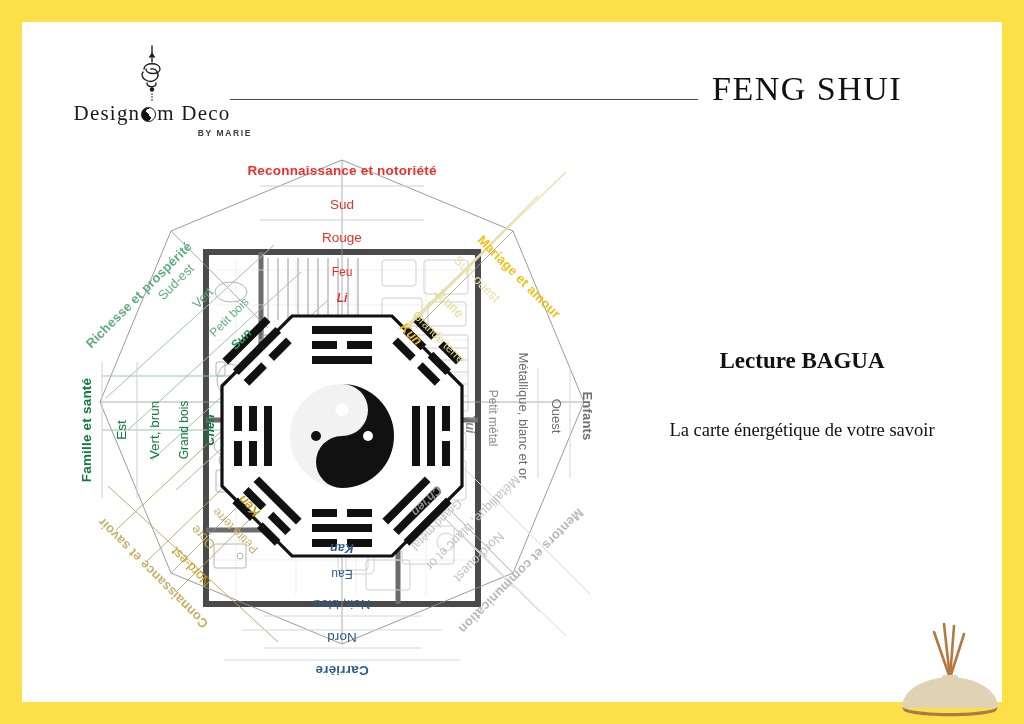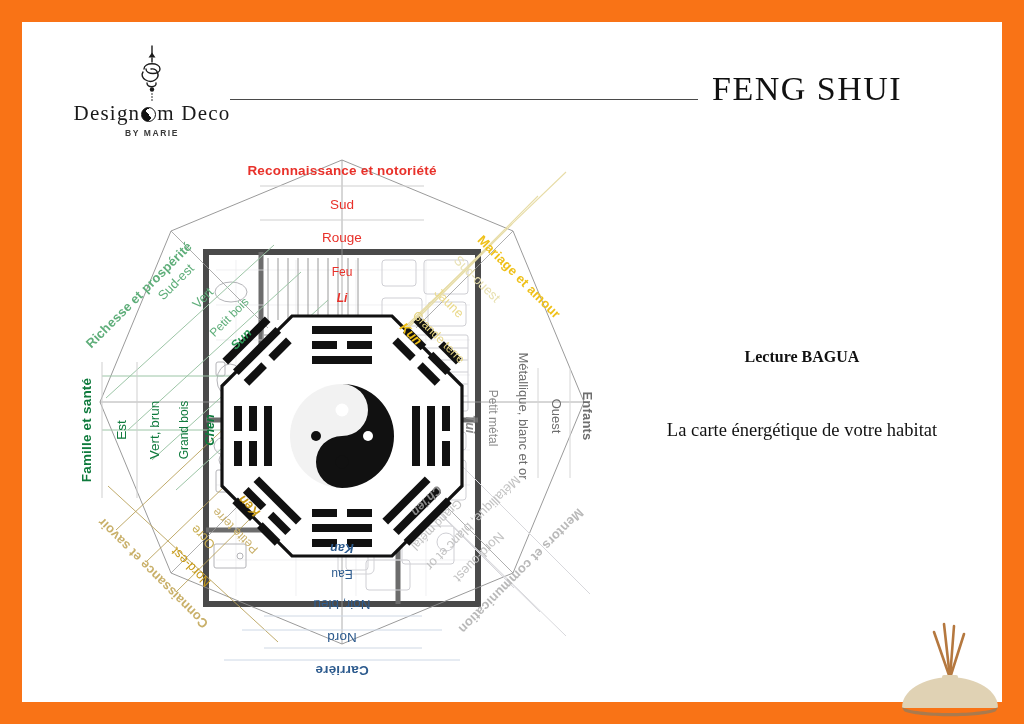--- a/index.html
+++ b/index.html
@@ -8,21 +8,21 @@
     margin: 0; padding: 0;
     width: 1024px; height: 724px;
     font-family: "Liberation Serif", serif;
     overflow: hidden;
   }
   body { background: #f6ece4; }
 
   #page {
     position: absolute; inset: 0;
     width: 1024px; height: 724px;
-    background: #f97316;
+    background: #fde047;
   }
   #card {
     position: absolute;
     left: 22px; top: 22px;
     width: 980px; height: 680px;
     background: #ffffff;
   }
 
   
   #logo {
@@ -49,21 +49,21 @@
       radial-gradient(circle at 50% 26%, #fff 2.2px, transparent 2.3px),
       radial-gradient(circle at 50% 74%, #111 2.2px, transparent 2.3px),
       linear-gradient(90deg, #111 50%, #fff 50%);
     border: 1px solid #111;
     vertical-align: -2px;
     margin: 0 1px;
   }
   #logo-sub {
     font-family: "Liberation Sans", sans-serif;
     font-size: 8.5px; font-weight: 700; letter-spacing: 1.6px;
-    color: #3a3a3a; margin-top: 4px;
+    color: #3a3a3a; margin-top: 4px; text-align: right;
   }
 
   #header-rule {
     position: absolute;
     left: 208px; top: 77px;
     width: 468px; height: 1px;
     background: #4a4a4a;
   }
   #title {
     position: absolute;
@@ -75,21 +75,21 @@
     color: #111;
     white-space: nowrap;
   }
 
   
   #subtitle {
     position: absolute;
     left: 580px; top: 326px; width: 400px;
     text-align: center;
     font-family: "Liberation Serif", serif;
-    font-size: 16px; font-weight: 700;
+    font-size: 23px; font-weight: 700;
     color: #111;
   }
   #tagline {
     position: absolute;
     left: 560px; top: 398px; width: 440px;
     text-align: center;
     font-family: "Liberation Serif", serif;
     font-size: 18.5px;
     color: #111;
   }
@@ -148,21 +148,21 @@
       <div id="logo-name">
         <span>Design</span><span id="logo-om"></span><span>m Deco</span>
       </div>
       <div id="logo-sub">BY MARIE</div>
     </div>
 
     <div id="header-rule"></div>
     <div id="title">FENG SHUI</div>
 
     <div id="subtitle">Lecture BAGUA</div>
-    <div id="tagline">La carte énergétique de votre habitat</div>
+    <div id="tagline">La carte énergétique de votre savoir</div>
 
     <svg id="diffuser" viewBox="0 0 130 100">
       <g stroke="#b5783f" stroke-width="2.6" stroke-linecap="round" fill="none">
         <line x1="66" y1="58" x2="50" y2="12"></line>
         <line x1="66" y1="58" x2="60" y2="4"></line>
         <line x1="66" y1="58" x2="70" y2="6"></line>
         <line x1="66" y1="58" x2="80" y2="14"></line>
       </g>
       <rect x="58" y="55" width="16" height="9" rx="2" fill="#e0d2b4"></rect>
       <path d="M18 88 C18 66, 48 57, 66 57 C84 57, 114 66, 114 88 Z" fill="#e0d2b4"></path>

